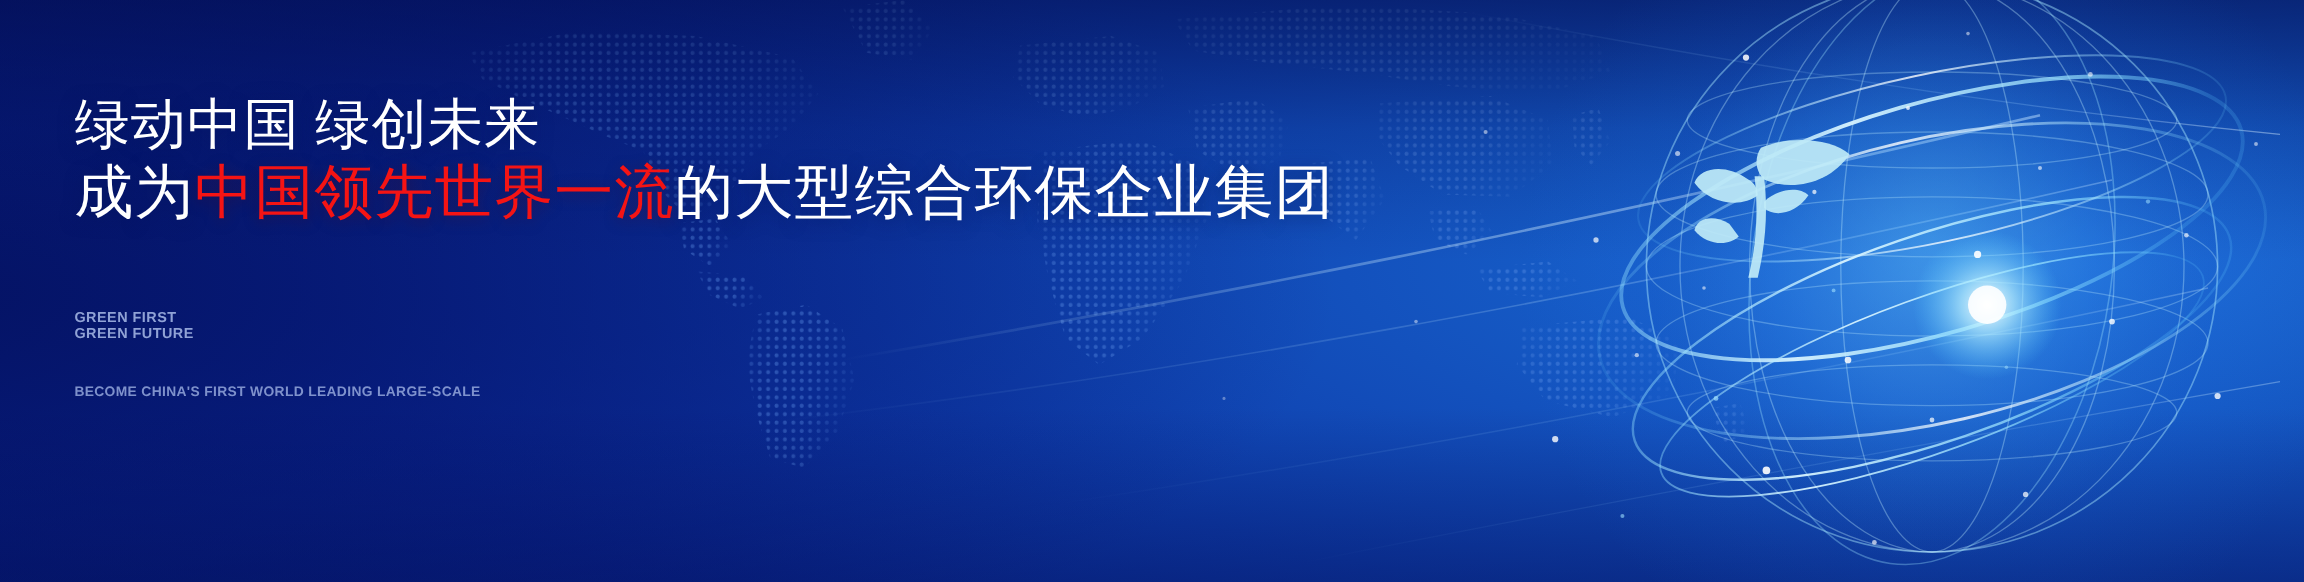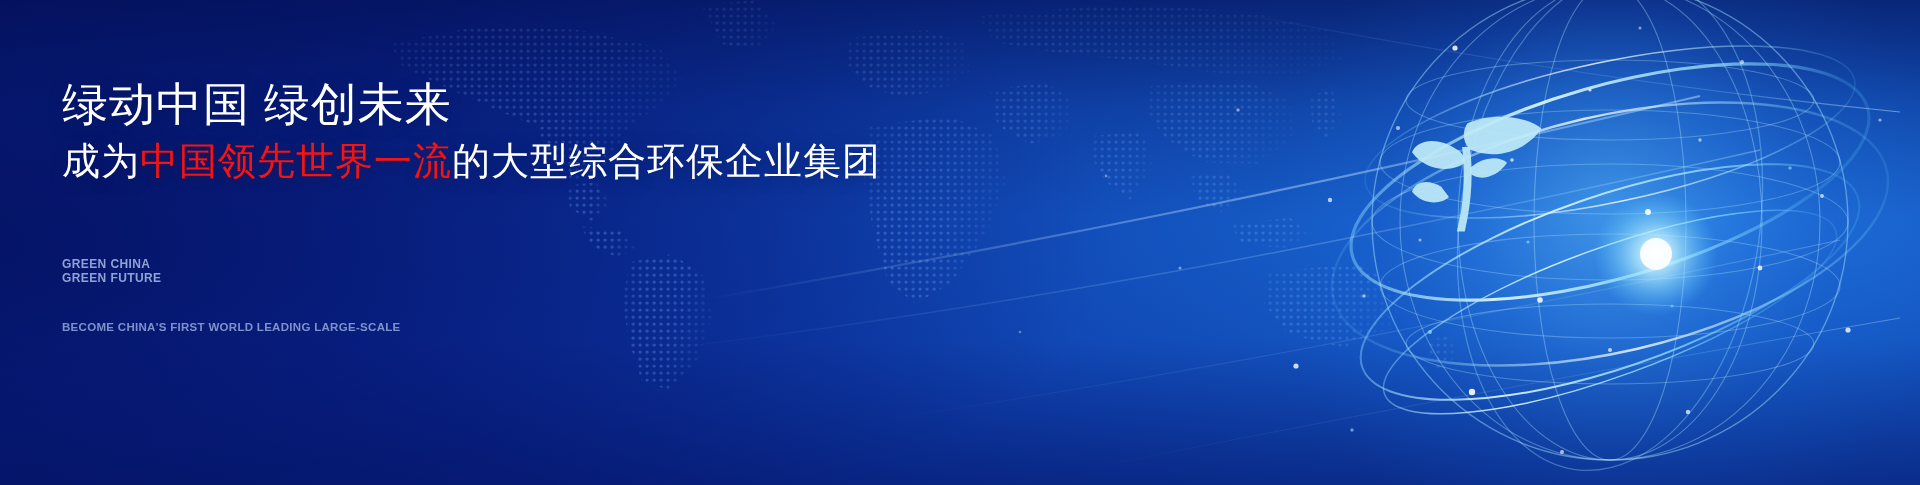--- a/index.html
+++ b/index.html
@@ -87,30 +87,31 @@
     left: 62px;
     top: 0;
     width: 1000px;
     height: 100%;
   }
   .headline {
     position: absolute;
     left: 0;
     top: 76px;
     white-space: nowrap;
+    font-family: Liberation Serif, serif;
   }
   .hl-line {
     font-size: 46px;
     line-height: 56px;
     color: #ffffff;
     font-weight: 400;
     letter-spacing: 1px;
     text-shadow: 0 2px 14px rgba(0,20,90,0.55);
   }
-  .hl-line-2 { font-size: 38px; line-height: 58px; }
+  .hl-line-2 { font-size: 49px; line-height: 58px; }
   .hl-red {
     color: #f51414;
     text-shadow: 0 2px 12px rgba(90,0,0,0.35);
   }
 
   .en-small {
     position: absolute;
     left: 0;
     top: 257px;
     color: #a9bbe8;
@@ -327,21 +328,21 @@
   </div>
 
   <div class="content">
 
     <div class="headline">
       <div class="hl-line">绿动中国 绿创未来</div>
       <div class="hl-line hl-line-2"><span>成为</span><span class="hl-red">中国领先世界一流</span><span>的大型综合环保企业集团</span></div>
     </div>
 
     <div class="en-small">
-      <div>GREEN CHINA</div>
+      <div>GREEN FIRST</div>
       <div>GREEN FUTURE</div>
     </div>
 
     <div class="en-caption">
       <div>BECOME CHINA'S FIRST WORLD LEADING LARGE-SCALE</div>
     </div>
 
   </div>
 </div>
 

